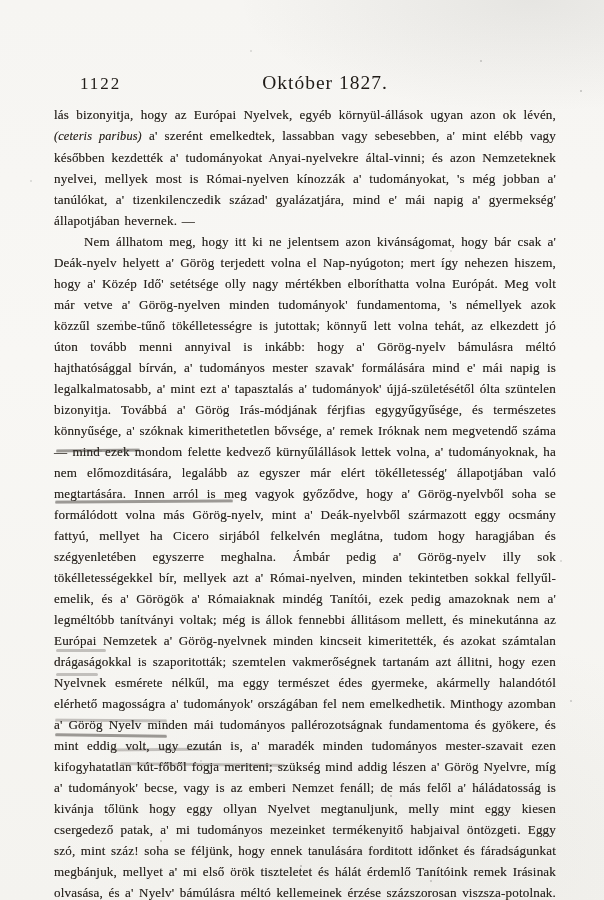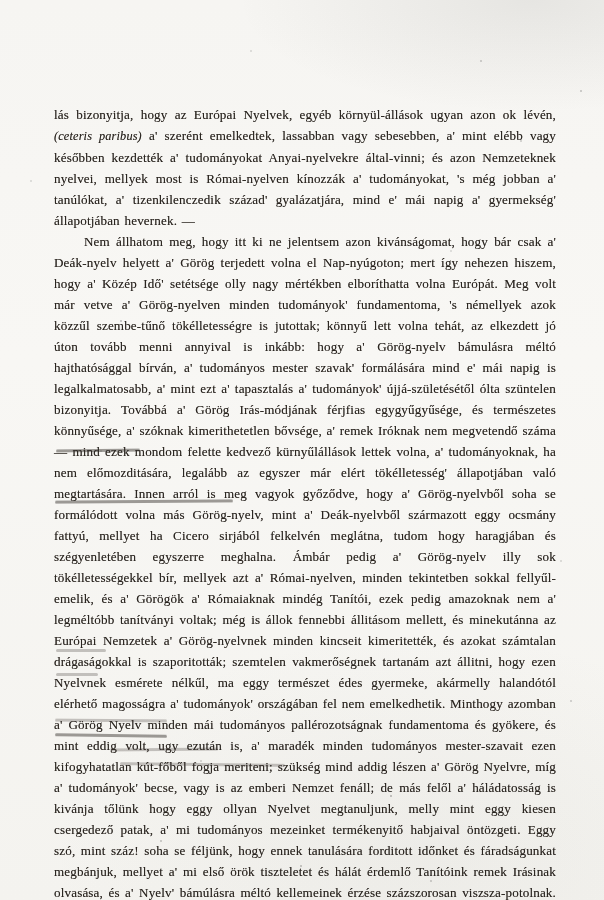--- a/index.html
+++ b/index.html
@@ -103,20 +103,24 @@
       510px 830px 0 rgba(0,0,0,0.13),
       200px 760px 0 rgba(0,0,0,0.12),
       560px 560px 0 rgba(0,0,0,0.11);
   }
 </style>
 </head>
 <body>
 
 <div class="page">
 
+  <div class="header">
+    <span class="page-number">1122</span>
+    <span class="header-title">Október 1827.</span>
+  </div>
 
   <div class="body-text">
     <p><span>lás bizonyitja, hogy az Európai Nyelvek, egyéb környül-állások ugyan azon ok lévén, </span><span class="latin">(ceteris paribus)</span><span> a' szerént emelkedtek, lassabban vagy sebesebben, a' mint elébb vagy későbben kezdették a' tudományokat Anyai-nyelvekre által-vinni; és azon Nemzeteknek nyelvei, mellyek most is Római-nyelven kínozzák a' tudományokat, 's még jobban a' tanúlókat, a' tizenkilenczedik század' gyalázatjára, mind e' mái napig a' gyermekség' állapotjában hevernek. —</span></p>
     <p class="indented">Nem állhatom meg, hogy itt ki ne jelentsem azon kivánságomat, hogy bár csak a' Deák-nyelv helyett a' Görög terjedett volna el Nap-nyúgoton; mert így nehezen hiszem, hogy a' Közép Idő' setétsége olly nagy mértékben elboríthatta volna Európát. Meg volt már vetve a' Görög-nyelven minden tudományok' fundamentoma, 's némellyek azok közzűl szembe-tűnő tökélletességre is jutottak; könnyű lett volna tehát, az elkezdett jó úton tovább menni annyival is inkább: hogy a' Görög-nyelv bámulásra méltó hajthatósággal bírván, a' tudományos mester szavak' formálására mind e' mái napig is legalkalmatosabb, a' mint ezt a' tapasztalás a' tudományok' újjá-születésétől ólta szüntelen bizonyitja. Továbbá a' Görög Irás-módjának férjfias egygyűgyűsége, és természetes könnyűsége, a' szóknak kimerithetetlen bővsége, a' remek Iróknak nem megvetendő száma — mind ezek mondom felette kedvező kürnyűlállások lettek volna, a' tudományoknak, ha nem előmozditására, legalább az egyszer már elért tökélletesség' állapotjában való megtartására. Innen arról is meg vagyok győződve, hogy a' Görög-nyelvből soha se formálódott volna más Görög-nyelv, mint a' Deák-nyelvből származott eggy ocsmány fattyú, mellyet ha Cicero sirjából felkelvén meglátna, tudom hogy haragjában és szégyenletében egyszerre meghalna. Ámbár pedig a' Görög-nyelv illy sok tökélletességekkel bír, mellyek azt a' Római-nyelven, minden tekintetben sokkal fellyűl-emelik, és a' Görögök a' Rómaiaknak mindég Tanítói, ezek pedig amazoknak nem a' legméltóbb tanítványi voltak; még is állok fennebbi állitásom mellett, és minekutánna az Európai Nemzetek a' Görög-nyelvnek minden kincseit kimeritették, és azokat számtalan drágaságokkal is szaporitották; szemtelen vakmerőségnek tartanám azt állitni, hogy ezen Nyelvnek esmérete nélkűl, ma eggy természet édes gyermeke, akármelly halandótól elérhető magosságra a' tudományok' országában fel nem emelkedhetik. Minthogy azomban a' Görög Nyelv minden mái tudományos pallérozotságnak fundamentoma és gyökere, és mint eddig volt, ugy ezután is, a' maradék minden tudományos mester-szavait ezen kifogyhatatlan kút-főből fogja meriteni; szükség mind addig lészen a' Görög Nyelvre, míg a' tudományok' becse, vagy is az emberi Nemzet fenáll; de más felől a' háládatosság is kivánja tőlünk hogy eggy ollyan Nyelvet megtanuljunk, melly mint eggy kiesen csergedező patak, a' mi tudományos mezeinket termékenyitő habjaival öntözgeti. Eggy szó, mint száz! soha se féljünk, hogy ennek tanulására forditott időnket és fáradságunkat megbánjuk, mellyet a' mi első örök tiszteletet és hálát érdemlő Tanítóink remek Irásinak olvasása, és a' Nyelv' bámúlásra méltó kellemeinek érzése százszorosan viszsza-potolnak. Ezek így lévén, már most könnyen megfelelhetünk erre a' kérdésre: kell é, illő é, hasznos é a' tudományokat a' két Magyar Hazában Római-nyelven tanitni?</p>
   </div>
 
   <div class="smudge" style="left:56px;  top:449px; width:84px;  transform:rotate(-0.6deg);"></div>
   <div class="smudge" style="left:55px;  top:500px; width:178px; transform:rotate(-0.4deg);"></div>
   <div class="smudge light" style="left:56px;  top:649px; width:50px;"></div>
   <div class="smudge light" style="left:56px;  top:673px; width:42px;"></div>

